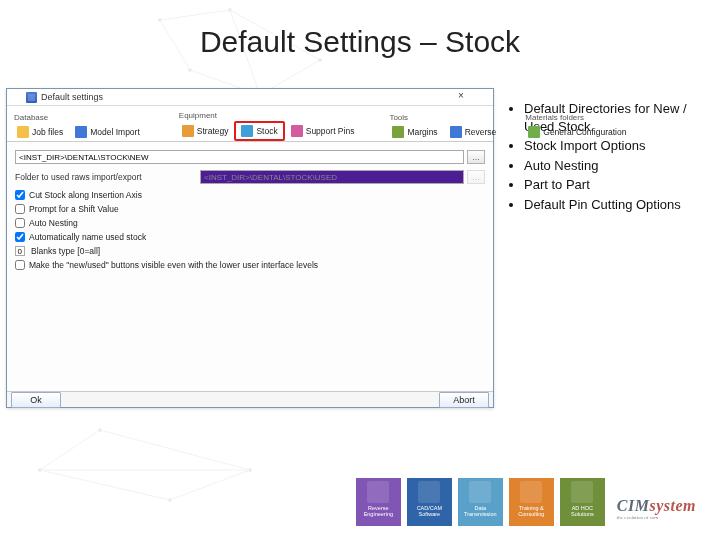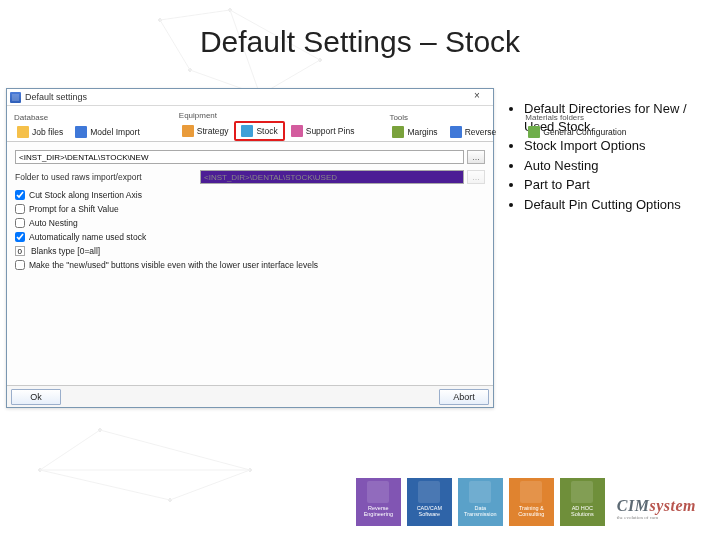--- a/index.html
+++ b/index.html
@@ -21,21 +21,21 @@
   .bg-deco svg { position:absolute; inset:0; }
 
   .slide-title { position:absolute; left:0; right:0; top:25px; text-align:center; font-size:30px; font-weight:400; color:#222; z-index:2; }
 
   .bullets { position:absolute; right:24px; top:100px; width:190px; z-index:2; font-size:13px; line-height:1.35; color:#111; }
   .bullets ul { list-style: disc outside; padding-left: 18px; }
   .bullets li { margin-bottom: 2px; }
 
   
   .win { position:absolute; left:6px; top:88px; width:488px; height:320px; background:#fdfdfd; border:1px solid #7a97b1; box-shadow:0 1px 3px rgba(0,0,0,.15); z-index:3; font-size:9px; color:#222; }
-  .titlebar { height:17px; background:#fff; border-bottom:1px solid #d9d9d9; display:flex; align-items:center; padding:0 3px; }
+  .titlebar { height:17px; background:#fff; border-bottom:1px solid #d9d9d9; display:flex; align-items:center; padding:0 19px; }
   .titlebar .appicon { width:11px; height:11px; background:linear-gradient(#4a7bd8,#2f5fb9); border-radius:1px; margin-right:4px; position:relative; }
   .titlebar .appicon::after{content:""; position:absolute; inset:2px; background:#fff3; }
   .titlebar .ttl { flex:1; font-size:9px; color:#333; }
   .titlebar .closebtn { width:26px; height:14px; text-align:center; font-size:10px; line-height:12px; color:#444; cursor:default; }
 
   .tabstrip { display:flex; align-items:flex-end; height:36px; background:#fff; padding:0 4px; border-bottom:1px solid #ccc; gap:12px; }
   .tabcol { display:flex; flex-direction:column; align-items:flex-start; flex-shrink:0; }
   .tabcol .grp { font-size:8px; color:#555; padding:0 3px 1px; }
   .tabrow { display:flex; }
   .tab { display:flex; align-items:center; gap:3px; padding:2px 5px; border:1px solid transparent; font-size:8.5px; white-space:nowrap; }
@@ -46,21 +46,21 @@
   .formrow { display:flex; align-items:center; height:18px; margin-bottom:2px; }
   .formrow .lbl { width:185px; font-size:8.5px; color:#333; }
   .formrow .inp { flex:1; }
   .formrow input[type=text] { width:100%; height:14px; font-size:8px; padding:0 3px; border:1px solid #a9a9a9; background:#fff; }
   .formrow input[readonly] { background:#4c1d95; color:#888; }
   .formrow .browse { width:18px; height:14px; margin-left:3px; border:1px solid #b0b0b0; background:linear-gradient(#fdfdfd,#e8e8e8); display:flex; align-items:center; justify-content:center; font-size:8px; }
   .chk { display:flex; align-items:center; gap:4px; font-size:8.5px; margin:4px 0 3px; }
   .chk input { width:10px; height:10px; }
   .spin { width:30px; height:14px; font-size:8px; text-align:right; padding-right:2px; border:1px solid #a9a9a9; }
 
-  .btnbar { position:absolute; left:0; right:0; bottom:0; height:22px; border-top:1px solid #c9c9c9; background:#f6f6f6; display:flex; align-items:center; justify-content:space-between; padding:0 4px; }
+  .btnbar { position:absolute; left:0; right:0; bottom:0; height:16px; border-top:1px solid #c9c9c9; background:#f6f6f6; display:flex; align-items:center; justify-content:space-between; padding:0 4px; }
   .btn { min-width:50px; height:16px; font-size:9px; border:1px solid #9aaecb; background:linear-gradient(#fff,#e7effa); text-align:center; line-height:14px; padding:0 8px; border-radius:1px; }
 
   
   .footer { position:absolute; right:24px; bottom:14px; display:flex; align-items:flex-end; gap:6px; z-index:2; }
   .tile { width:45px; height:48px; color:#fff; font-size:5.5px; text-align:center; display:flex; flex-direction:column; align-items:center; justify-content:flex-start; padding-top:3px; }
   .tile .ticon { width:22px; height:22px; margin-bottom:2px; background:#fff2; border-radius:2px; }
   .brand { font-family:Liberation Serif, serif; font-size:16px; color:#5d6a74; letter-spacing:.5px; font-style:italic; font-weight:700; padding-bottom:6px; margin-left:6px; }
   .brand .sys { color:#b8554e; }
   .brand .tag { display:block; font-size:5px; font-style:normal; font-weight:400; letter-spacing:0; color:#888; }
 

